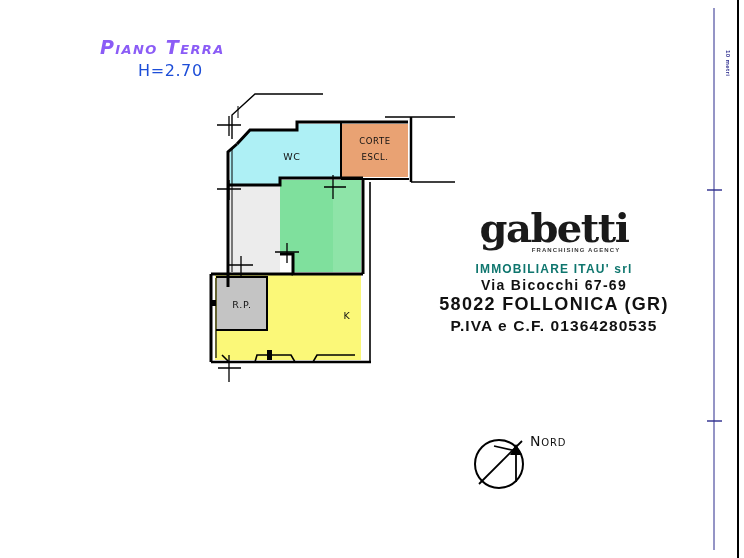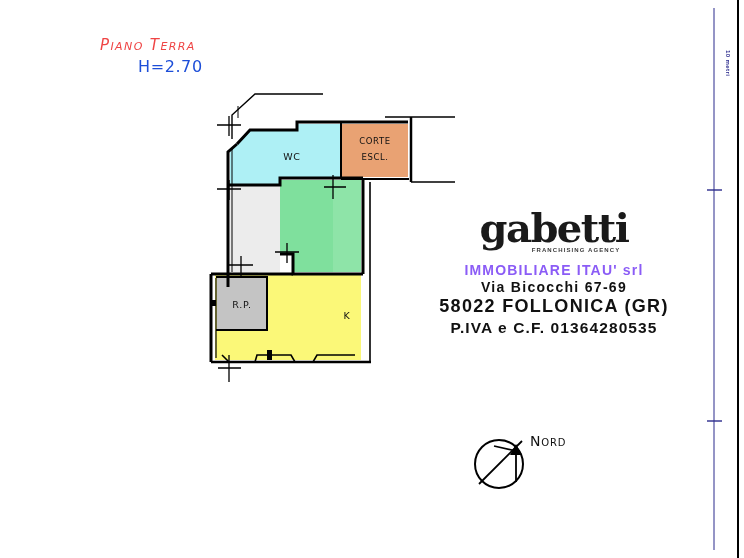--- a/index.html
+++ b/index.html
@@ -26,25 +26,25 @@
 
   
   .title-block {
     position: absolute;
     left: 100px;
     top: 36px;
     width: 260px;
   }
   .plan-title {
     font-family: "DejaVu Sans", sans-serif;
-    font-size: 15px;
+    font-size: 19px;
     font-style: italic;
     letter-spacing: 1.4px;
-    font-weight: 400;
-    color: #ef4444;
+    font-weight: 700;
+    color: #8b5cf6;
     white-space: nowrap;
     font-variant: small-caps;
   }
   .plan-height {
     margin-top: 3px;
     margin-left: 38px;
     font-family: "DejaVu Sans", sans-serif;
     font-size: 16px;
     letter-spacing: 0.6px;
     color: #1d4ed8;
@@ -99,24 +99,24 @@
     font-family: "Liberation Sans", sans-serif;
     font-size: 6px;
     font-weight: 700;
     letter-spacing: 1.1px;
     color: #3a3a3a;
     white-space: nowrap;
   }
   .agency-name {
     margin-top: 4px;
     font-family: "Liberation Sans", sans-serif;
-    font-size: 14px;
+    font-size: 12px;
     font-weight: 700;
     letter-spacing: 1.2px;
-    color: #8b5cf6;
+    color: #0f766e;
     white-space: nowrap;
   }
   .agency-addr {
     margin-top: 1px;
     font-family: "Liberation Sans", sans-serif;
     font-size: 14px;
     font-weight: 700;
     letter-spacing: 1.3px;
     color: #111111;
     white-space: nowrap;

